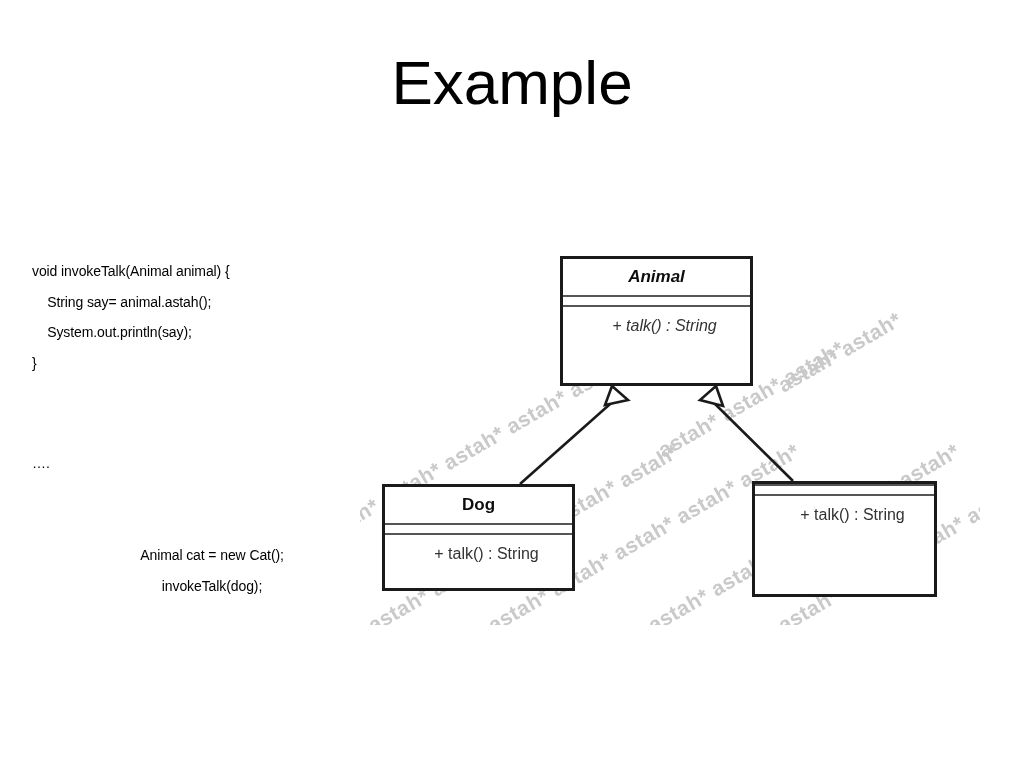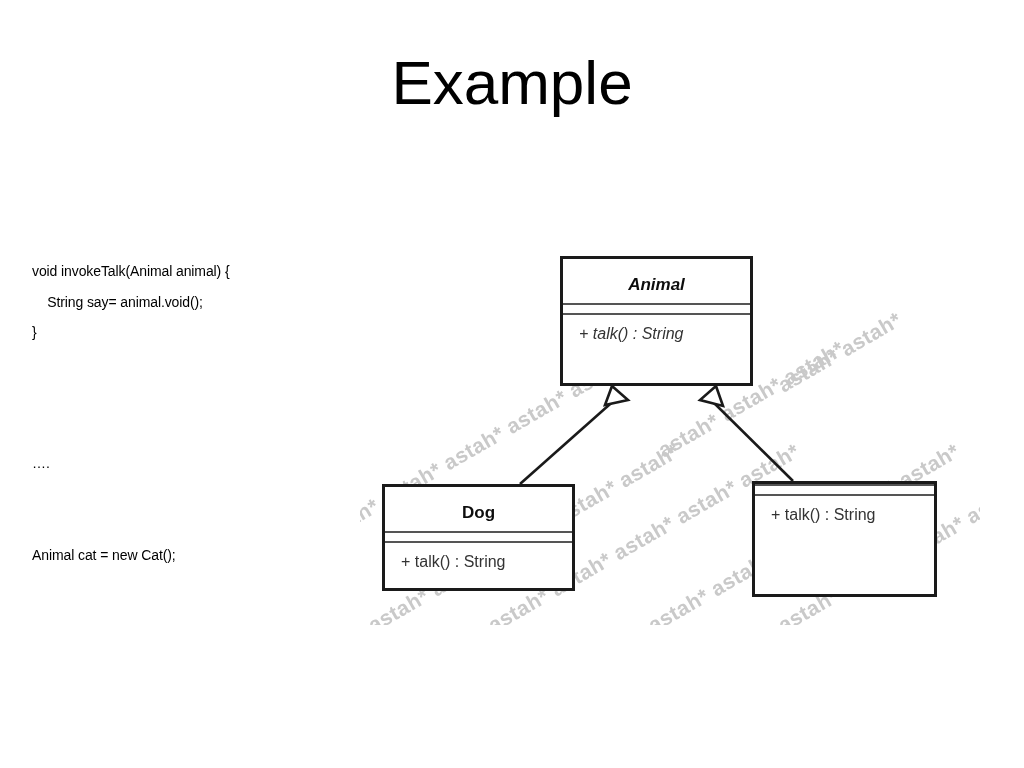--- a/index.html
+++ b/index.html
@@ -62,20 +62,21 @@
     position: absolute;
     left: 32px;
     top: 448px;
     width: 360px;
   }
   #code-block-3 {
     position: absolute;
     left: 32px;
     top: 540px;
     width: 360px;
+    text-align: center;
   }
 
   
   #uml-canvas {
     position: absolute;
     left: 360px;
     top: 225px;
     width: 620px;
     height: 400px;
   }
@@ -113,36 +114,36 @@
   }
   .uml-name {
     text-align: center;
     font-family: "Liberation Sans", sans-serif;
     font-weight: bold;
     font-size: 17px;
     color: #0d0d0d;
     padding-top: 8px;
     padding-bottom: 8px;
     white-space: pre;
-    margin-top: 8px;
   }
   .uml-name.abstract {
     font-style: italic;
   }
   .uml-sep {
     height: 2px;
     background: #555555;
     width: 100%;
   }
   .uml-attrs {
     height: 8px;
   }
   .uml-ops {
     flex: 1 1 auto;
     padding: 9px 0 0 16px;
+    text-align: center;
   }
   .uml-op {
     font-family: "Liberation Sans", sans-serif;
     font-size: 16px;
     color: #333333;
     white-space: pre;
     line-height: 20px;
   }
   .uml-op.abstract {
     font-style: italic;
@@ -180,30 +181,32 @@
 </style>
 </head>
 <body>
 
 <div id="slide">
 
   <div id="slide-title">Example</div>
 
   <div id="code-block">
     <div class="code-line">void invokeTalk(Animal animal) {</div>
-    <div class="code-line">    String say= animal.void();</div>
+    <div class="code-line">    String say= animal.astah();</div>
+    <div class="code-line">    System.out.println(say);</div>
     <div class="code-line">}</div>
   </div>
 
   <div id="code-block-2">
     <div class="code-line">….</div>
   </div>
 
   <div id="code-block-3">
     <div class="code-line">Animal cat = new Cat();</div>
+    <div class="code-line">invokeTalk(dog);</div>
   </div>
 
   <div id="uml-canvas">
 
     <div id="watermark-layer">
       <div class="wm-row" style="left:-40px;  top:300px;">astah* astah* astah* astah* astah*</div>
       <div class="wm-row" style="left:10px;   top:390px;">astah* astah* astah* astah* astah*</div>
       <div class="wm-row" style="left:130px;  top:390px;">astah* astah* astah* astah* astah*</div>
       <div class="wm-row" style="left:290px;  top:390px;">astah* astah* astah* astah* astah*</div>
       <div class="wm-row" style="left:420px;  top:390px;">astah* astah* astah* astah*</div>

